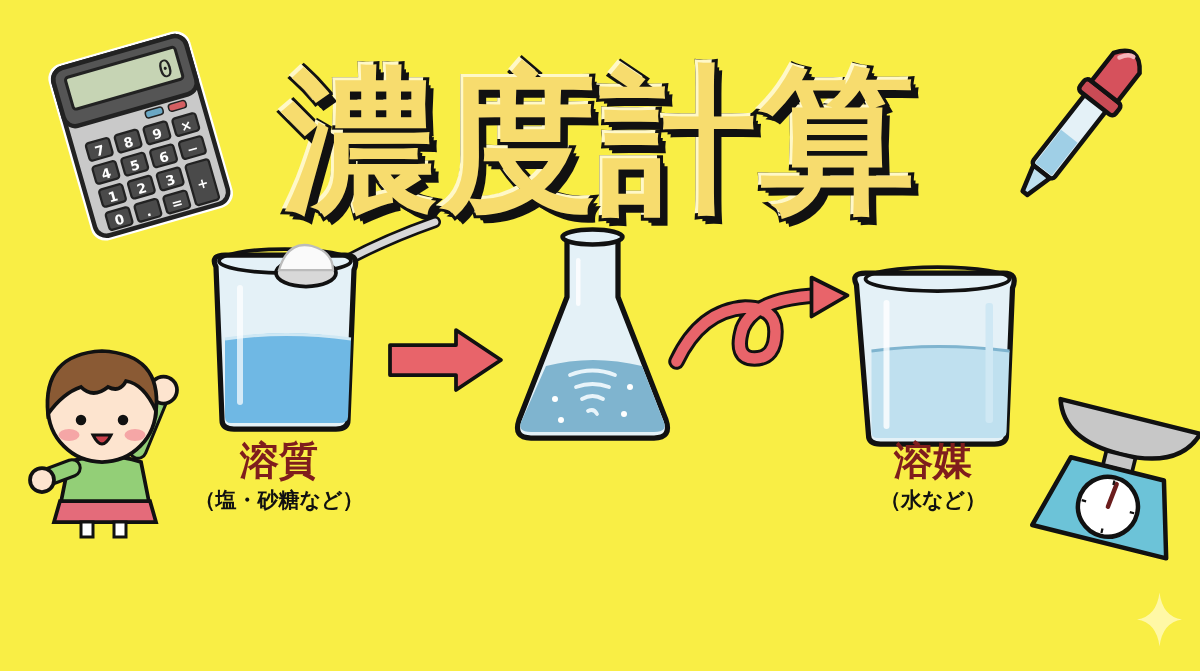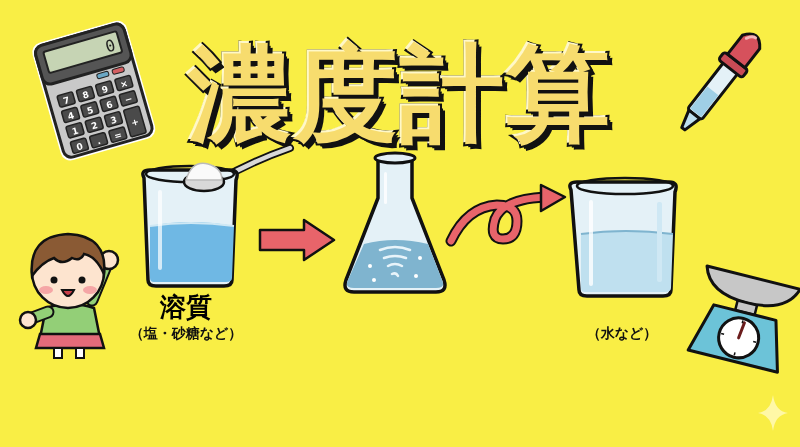--- a/index.html
+++ b/index.html
@@ -25,21 +25,21 @@
     text-shadow:
       5px 5px 0 #111, -2px -2px 0 #fff8c8, 3px 3px 0 #111;
     white-space: nowrap;
     margin-top: 29px;
   }
 
   .label-main {
     position: absolute;
     font-weight: bold;
     font-size: 26px;
-    color: #000000;
+    color: #7f1d1d;
     text-align: right;
     white-space: nowrap;
     transform: translateX(-50%);
   }
   .label-sub {
     position: absolute;
     font-weight: bold;
     font-size: 14px;
     color: #111;
     text-align: center;
@@ -199,15 +199,16 @@
   </svg>
 
   <svg style="left:758px; top:395px;" width="30" height="36" viewBox="0 0 30 36">
     <path d="M15 0 Q17 16 30 18 Q17 20 15 36 Q13 20 0 18 Q13 16 15 0 Z" fill="#fff8b0" opacity="0.9"></path>
   </svg>
 
   <div class="label-main" style="left:186px; top:290px;">溶質</div>
   <div class="label-sub" style="left:186px; top:325px;">（塩・砂糖など）</div>
 
 
+  <div class="label-main" style="left:622px; top:290px;">溶媒</div>
   <div class="label-sub" style="left:622px; top:325px;font-family:Liberation Mono, monospace;">（水など）</div>
 
 </div>
 
 </body></html>

